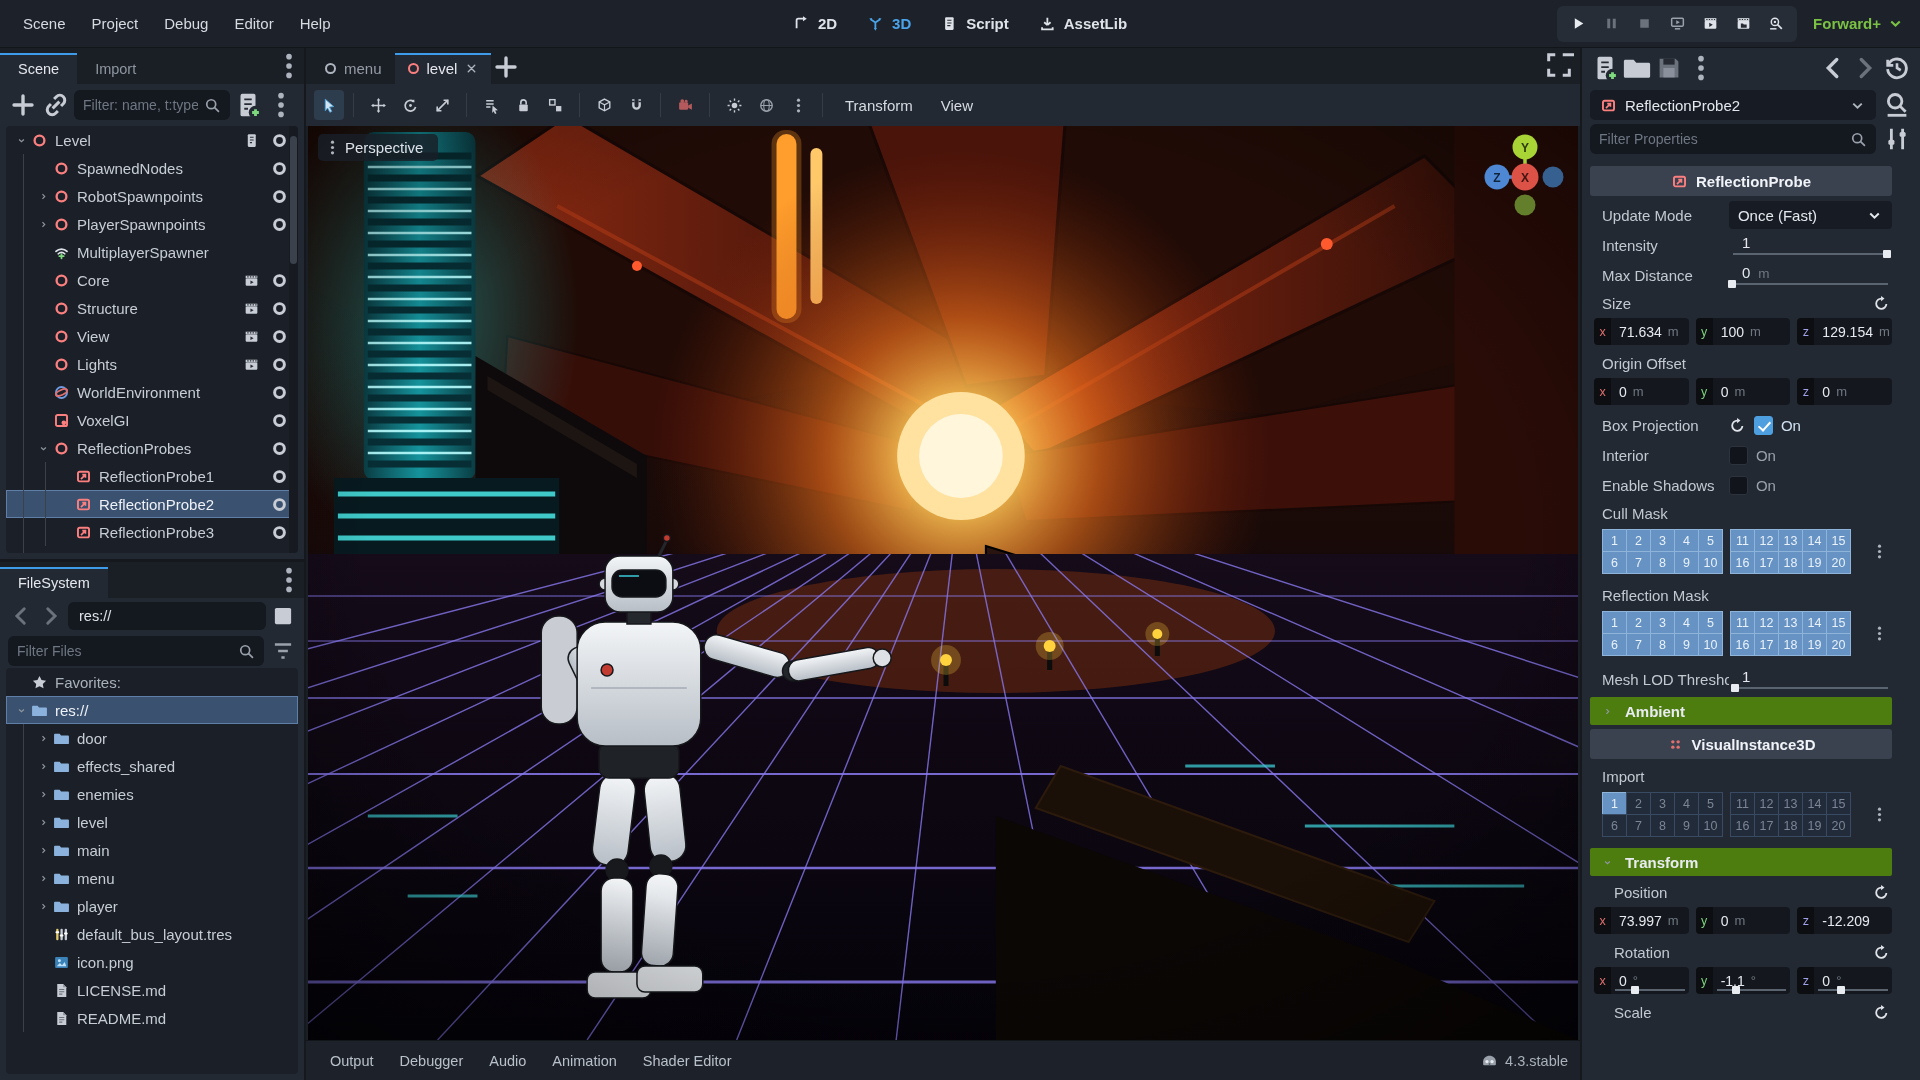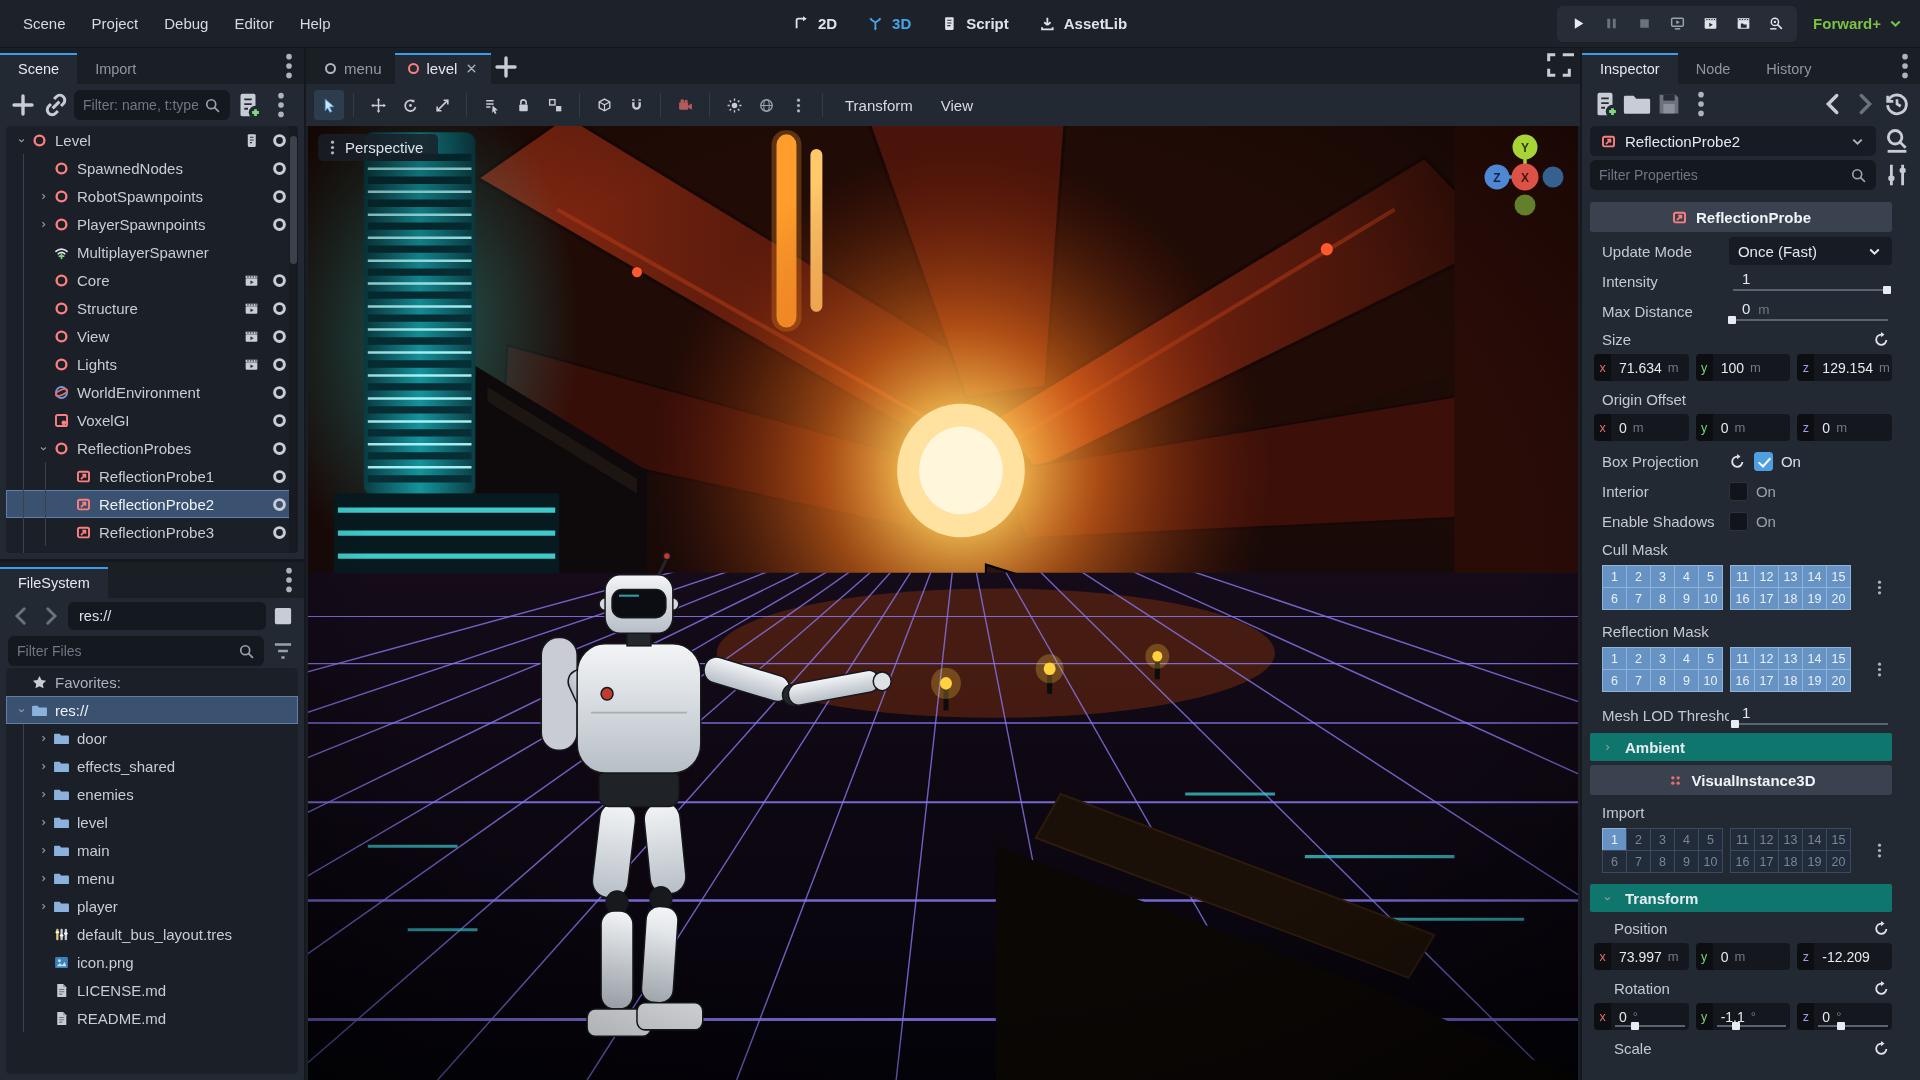--- a/index.html
+++ b/index.html
@@ -90,21 +90,21 @@
 .chip .ax{width:17px;height:100%;display:flex;align-items:center;justify-content:center;background:rgba(0,0,0,.4);font-size:12.5px;flex:0 0 auto}
 .ax-x{color:#e2706e}.ax-y{color:#7bd17b}.ax-z{color:#a0a0ea}
 .chip .cv{padding-left:8px;font-size:14px;color:#e6eaef;white-space:nowrap}
 .chip .cu{margin-left:6px;color:#6f7781;font-size:13px}
 .chip .strack{left:21px;right:4px;bottom:3px}
 .chip .sgrab{bottom:0}
 .cb{position:relative;width:19px;height:19px;border-radius:3px;background:#11151b;border:1px solid #2c333d;flex:0 0 auto}
 .cb.checked{background:#4d9fe0;border-color:#4d9fe0}
 .cb.checked::after{content:"";position:absolute;left:6px;top:2px;width:5px;height:10px;border:solid #fff;border-width:0 2.2px 2.2px 0;transform:rotate(42deg)}
 .ontext{color:#9aa1ab}.ontext.on{color:#cfe0f2}
-.grouph{height:28px;background:#0f766e;display:flex;align-items:center;gap:8px;padding-left:8px;color:#e8ecf1;font-weight:bold;margin:3px 0;border-radius:2px}
+.grouph{height:28px;background:#4d7c0f;display:flex;align-items:center;gap:8px;padding-left:8px;color:#e8ecf1;font-weight:bold;margin:3px 0;border-radius:2px}
 .cath{height:30px;background:#3a4250;display:flex;align-items:center;justify-content:center;gap:8px;color:#f0f3f7;font-weight:bold;margin:4px 0;border-radius:3px}
 .maskrow{display:flex;align-items:center;padding:3px 0 9px 12px}
 .mgroups{display:flex;gap:8px}
 .mgrid{display:grid;grid-template-columns:repeat(5,24px)}
 .mcell{height:23px;display:flex;align-items:center;justify-content:center;font-size:12.5px;border:1px solid #394a63;margin:0 -1px -1px 0;color:#7a8596;background:#222b39}
 .mcell.on{background:#6693c4;color:#e9f1f9;border-color:#8fb4da}
 .maskdots{margin-left:auto;margin-right:4px}
 </style>
 </head>
 <body>
@@ -1165,35 +1165,43 @@
             <text x="47" y="21.5" text-anchor="middle" font-size="12" font-weight="bold" fill="#2c3a12">Y</text>
             <circle cx="19" cy="47" r="12.5" fill="#4e87d3"></circle>
             <text x="19" y="51.5" text-anchor="middle" font-size="12" font-weight="bold" fill="#10243c">Z</text>
             <circle cx="75" cy="47" r="10.5" fill="#35608f"></circle>
             <circle cx="47" cy="75" r="10.5" fill="#647f2c"></circle>
             <circle cx="47" cy="47" r="13.5" fill="#dc5247"></circle>
             <text x="47" y="51.5" text-anchor="middle" font-size="12" font-weight="bold" fill="#401410">X</text>
           </svg>
         </div>
       </div>
+      <div id="bottombar">
+        <div id="bb-items" style="display:flex;gap:2px">
+            <div class="bbtn">Output</div>
+            <div class="bbtn">Debugger</div>
+            <div class="bbtn">Audio</div>
+            <div class="bbtn">Animation</div>
+            <div class="bbtn">Shader Editor</div>
+          </div>
+        <div class="version">
+          <span class="icon">
+              <svg viewBox="0 0 16 16" fill="none" xmlns="http://www.w3.org/2000/svg">
+                <path d="M2 9c0-3 2.7-5.5 6-5.5S14 6 14 9v2.5a1 1 0 0 1-1 1H3a1 1 0 0 1-1-1z" fill="#9aa1ab"></path>
+                <circle cx="5.6" cy="9" r="1.5" fill="#e8ecf1"></circle>
+                <circle cx="10.4" cy="9" r="1.5" fill="#e8ecf1"></circle>
+                <rect x="7.3" y="10.4" width="1.4" height="2" fill="#5b6169"></rect>
+              </svg>
+            </span>
+          <span>4.3.stable</span>
+        </div>
+      </div>
     </section>
 
     <aside id="right">
-      <div class="dock-tabs" id="insp-tabs">
-          <div class="dtab active">Inspector</div>
-          <div class="dtab">Node</div>
-          <div class="dtab">History</div>
-          <span class="ibtn dots">
-            <svg viewBox="0 0 16 16" fill="none" xmlns="http://www.w3.org/2000/svg">
-              <circle cx="8" cy="3" r="1.5" fill="#aeb4bd"></circle>
-              <circle cx="8" cy="8" r="1.5" fill="#aeb4bd"></circle>
-              <circle cx="8" cy="13" r="1.5" fill="#aeb4bd"></circle>
-            </svg>
-          </span>
-        </div>
       <div class="insp-toolbar">
         <span class="ibtn">
             <svg viewBox="0 0 16 16" fill="none" xmlns="http://www.w3.org/2000/svg">
               <rect x="4" y="2" width="8" height="12" rx="1" fill="#c8cdd5"></rect>
               <path d="M6 5h4M6 7.5h4M6 10h2" stroke="#262b33"></path>
               <circle cx="12" cy="12" r="3.6" fill="#232932"></circle>
               <path d="M12 10.2v3.6M10.2 12h3.6" stroke="#7ed87e" stroke-width="1.5"></path>
             </svg>
           </span>
         <span class="ibtn">

